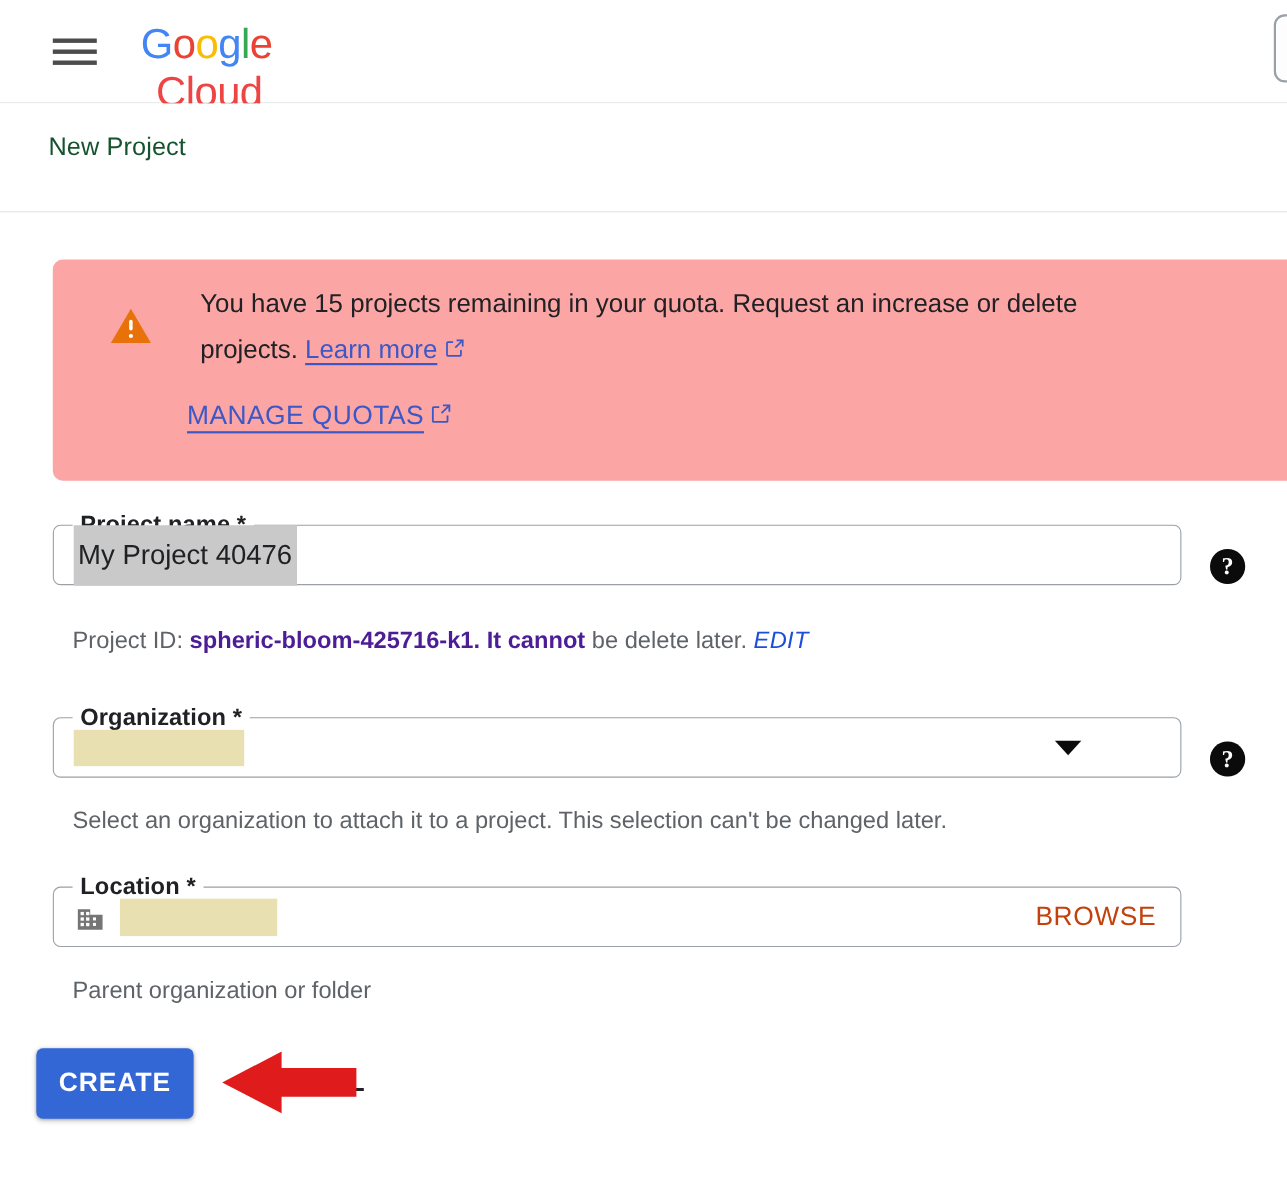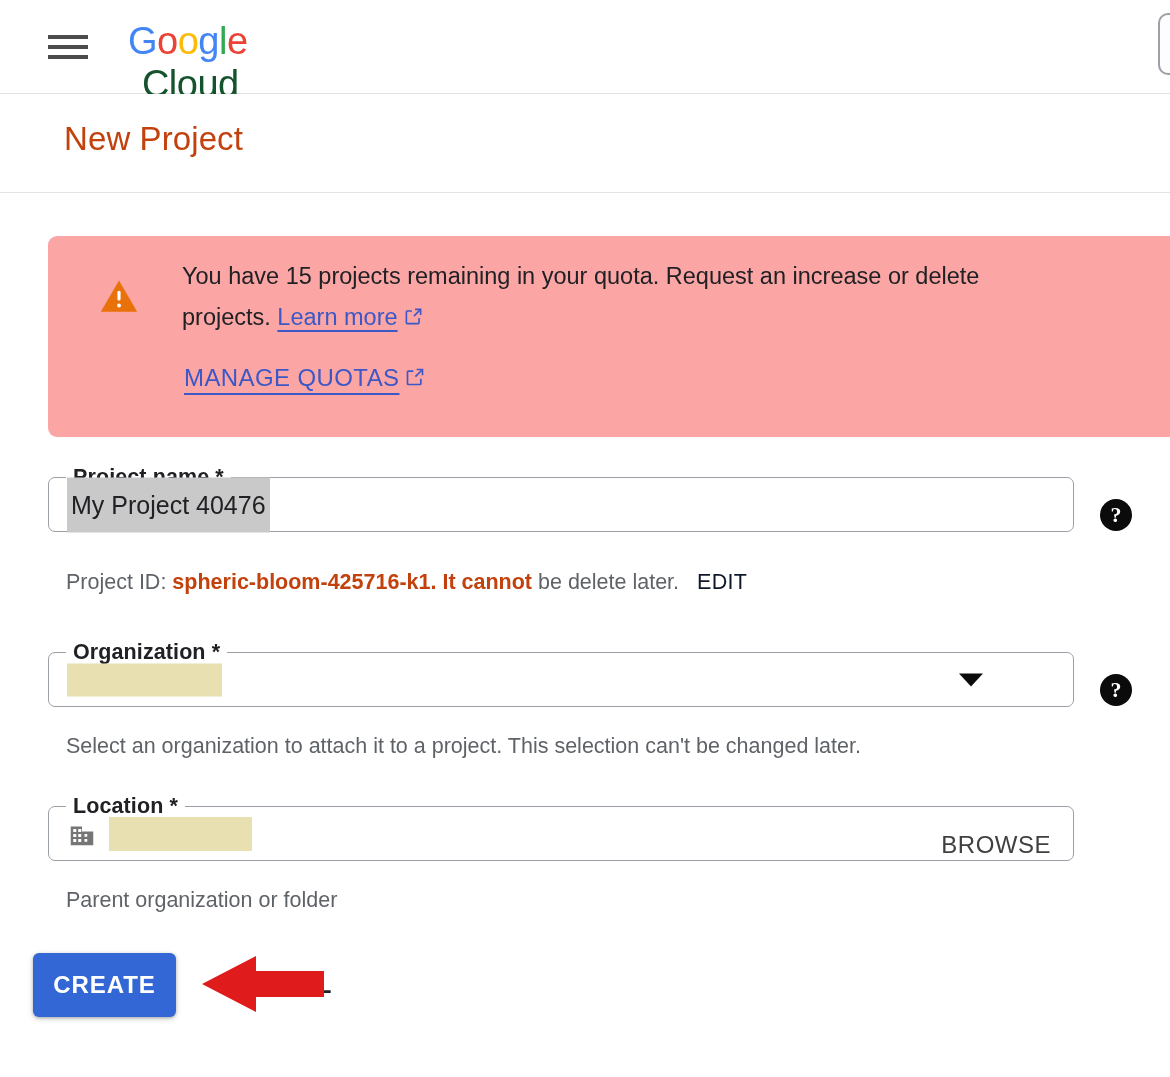--- a/index.html
+++ b/index.html
@@ -29,37 +29,37 @@
     height: 52px; display: flex; align-items: center;
     font-size: 38px; letter-spacing: -0.5px; white-space: nowrap; flex-direction: column;
   }
   .brand .g-logo { font-weight: 400; }
   .brand .g-logo .c1 { color:#4285F4; }
   .brand .g-logo .c2 { color:#EA4335; }
   .brand .g-logo .c3 { color:#FBBC05; }
   .brand .g-logo .c4 { color:#4285F4; }
   .brand .g-logo .c5 { color:#34A853; }
   .brand .g-logo .c6 { color:#EA4335; }
-  .brand .cloud { color:#14532d; margin-left: 5px; font-weight: 400; }
+  .brand .cloud { color:#ef4444; margin-left: 5px; font-weight: 400; }
 
   .topsearch {
     position: absolute; left: 1158px; top: 13px;
     width: 120px; height: 62px;
     border: 2px solid #9aa0a6; border-radius: 10px;
     background: #fdfdfd;
   }
 
   
   .titlebar {
     position: absolute; left: 0; top: 94px; width: 1170px; height: 99px;
     border-bottom: 1px solid #e3e3e3; background:#fff;
   }
   .page-title {
-    position: absolute; left: 64px; top: 26px;
-    font-size: 33px; color: #c2410c; font-weight: 400; letter-spacing: 0.1px;
+    position: absolute; left: 44px; top: 26px;
+    font-size: 23px; color: #14532d; font-weight: 400; letter-spacing: 0.1px;
   }
 
   
   .content { position: absolute; left: 0; top: 193px; width: 1170px; }
 
   
   .banner {
     position: absolute; left: 48px; top: 43px;
     width: 1140px; height: 201px;
     background: #fca5a5; border-radius: 9px;
@@ -71,21 +71,21 @@
   .banner-text {
     position: absolute; left: 134px; top: 20px; width: 830px;
     font-size: 23.5px; line-height: 41px; color: #202124;
   }
   .inline-link {
     color: #3b58c6; text-decoration: underline; text-underline-offset: 5px;
     cursor: pointer; white-space: nowrap;
   }
   .ext-ic { display:inline-block; vertical-align:-1px; margin-left: 6px; }
   .banner-action {
-    position: absolute; left: 136px; top: 128px;
+    position: absolute; left: 122px; top: 128px;
     font-size: 24px; font-weight: 500; letter-spacing: 0.4px;
     color: #3b58c6; text-decoration: underline; text-underline-offset: 7px;
     cursor: pointer; white-space: nowrap;
   }
 
   
   .field { position: absolute; left: 48px; width: 1026px; }
   .outline {
     position: relative; width: 100%; height: 55px;
     border: 1.6px solid #9aa0a6; border-radius: 7px; background: #fff;
@@ -103,33 +103,33 @@
   .help-ic {
     position: absolute; width: 32px; height: 32px; border-radius: 50%;
     background: #0b0b0b; color: #fff; font-size: 22px; font-weight: 700;
     display:flex; align-items:center; justify-content:center; cursor:pointer;
     font-family: "Liberation Serif", serif;
   }
   .hint {
     position: absolute; left: 18px;
     font-size: 21.5px; color: #5f6368;
   }
-  .hint b { color:#c2410c; font-weight: 700; }
+  .hint b { color:#4c1d95; font-weight: 700; }
   .edit-link {
-    color: #0f172a; font-weight: 500; letter-spacing: 0.3px; cursor: pointer; margin-left: 12px;
+    color: #1d4ed8; font-weight: 500; letter-spacing: 0.3px; cursor: pointer;  font-style: italic;
   }
   .redact { display:inline-block; background:#e8e0b0; }
   .caret {
     position: absolute; right: 90px; top: 50%; transform: translateY(-50%);
     width: 0; height: 0; border-left: 12px solid transparent; border-right: 12px solid transparent;
     border-top: 13px solid #0b0b0b; cursor: pointer;
   }
   .browse {
     position: absolute; right: 22px; top: 50%; transform: translateY(-50%);
-    font-size: 24px; font-weight: 500; color: #404040; letter-spacing: 0.5px; cursor: pointer; margin-top: 11px;
+    font-size: 24px; font-weight: 500; color: #c2410c; letter-spacing: 0.5px; cursor: pointer;
   }
   .bldg-ic { position: absolute; left: 18px; top: 50%; transform: translateY(-50%); width: 30px; height: 30px; }
 
   
   .btn-create {
     position: absolute; left: 33px; top: 760px;
     width: 143px; height: 64px; border: none; border-radius: 6px;
     background: #3367d6; color: #fff; font-size: 24px; font-weight: 700;
     letter-spacing: 0.9px; cursor: pointer;
     box-shadow: 0 1px 3px rgba(60,64,67,0.35), 0 2px 6px rgba(60,64,67,0.18);

